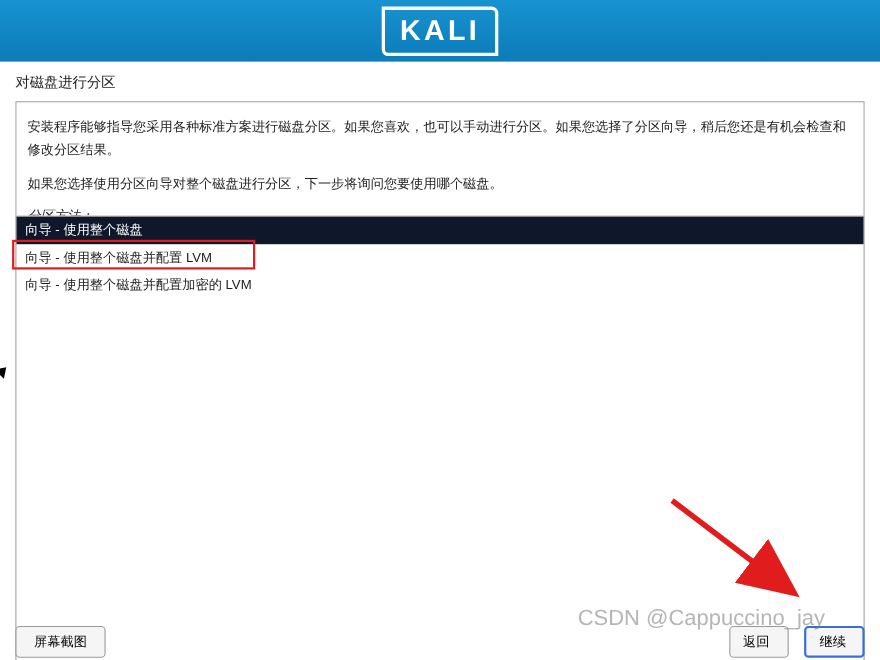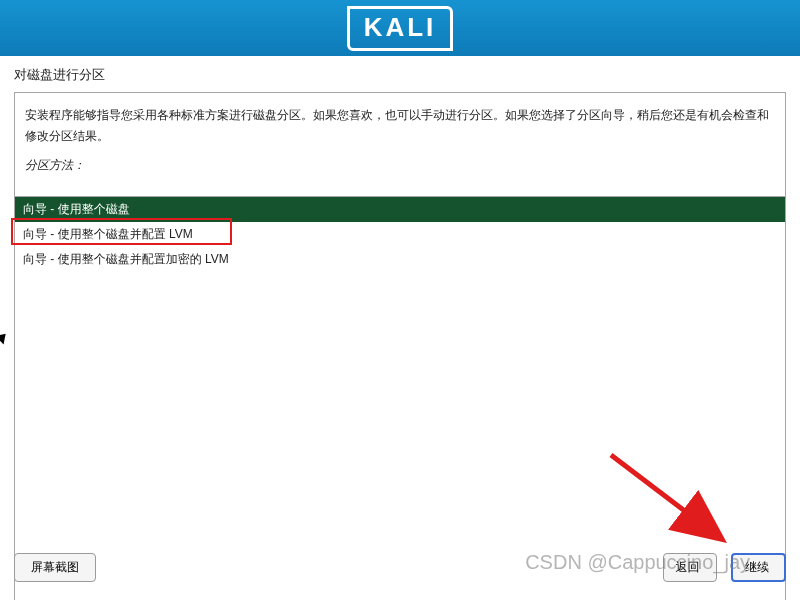--- a/index.html
+++ b/index.html
@@ -51,32 +51,32 @@
       bottom: -1px;
       background: #fff;
     }
     .list-box .row {
       font-size: 12px;
       padding: 4px 8px;
       color: #222;
       cursor: default;
     }
     .list-box .row.selected {
-      background: #14532d;
+      background: #0f172a;
       color: #fff;
     }
     .highlight-frame {
       position: absolute;
       border: 2px solid #e11c1c;
       pointer-events: none;
     }
 
     .footer {
       position: absolute;
-      left: 14px; right: 14px; bottom: 18px;
+      left: 14px; right: 14px; bottom: 2px;
       display: flex;
       justify-content: space-between;
       align-items: center;
     }
     .btn {
       border: 1px solid #9a9a9a;
       background: #f5f5f5;
       font-size: 12px;
       padding: 5px 16px;
       border-radius: 4px;
@@ -115,20 +115,21 @@
     <span>KALI</span>
   </div>
 </div>
 
 <div class="title-section">
   <h1>对磁盘进行分区</h1>
 </div>
 
 <div class="content-box">
   <div class="desc">安装程序能够指导您采用各种标准方案进行磁盘分区。如果您喜欢，也可以手动进行分区。如果您选择了分区向导，稍后您还是有机会检查和修改分区结果。</div>
+  <div class="desc">如果您选择使用分区向导对整个磁盘进行分区，下一步将询问您要使用哪个磁盘。</div>
   <div class="subtitle">分区方法：</div>
 
   <div class="list-box">
     <div class="row selected">向导 - 使用整个磁盘</div>
     <div class="row">向导 - 使用整个磁盘并配置 LVM</div>
     <div class="row">向导 - 使用整个磁盘并配置加密的 LVM</div>
   </div>
 </div>
 
 <div class="highlight-frame" style="left:11px; top:218px; width:221px; height:27px;"></div>

